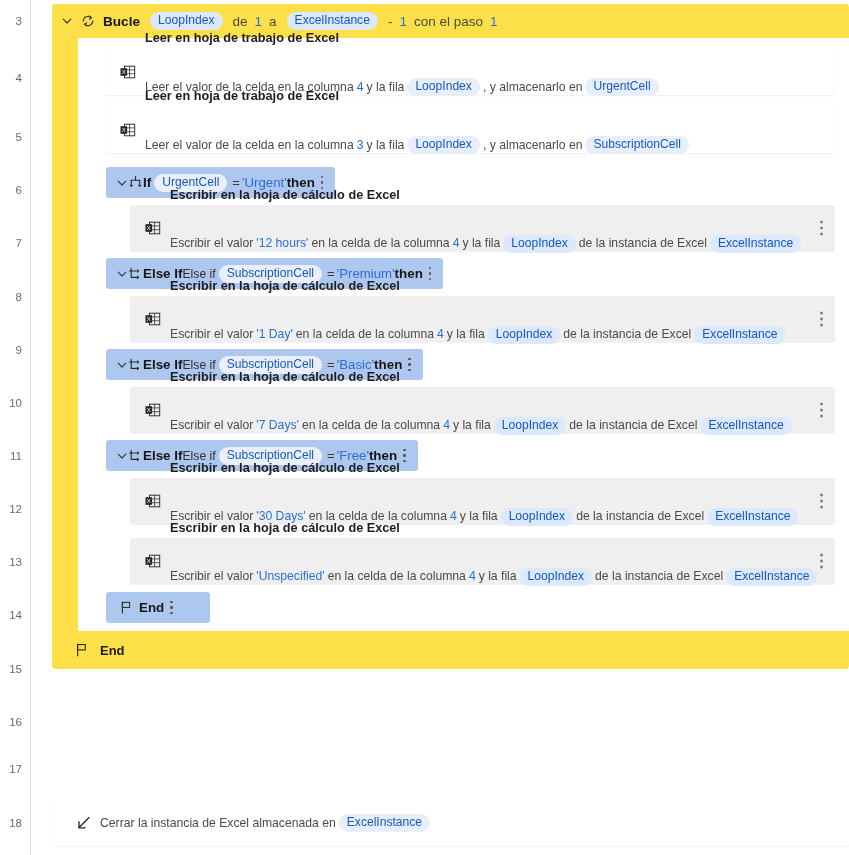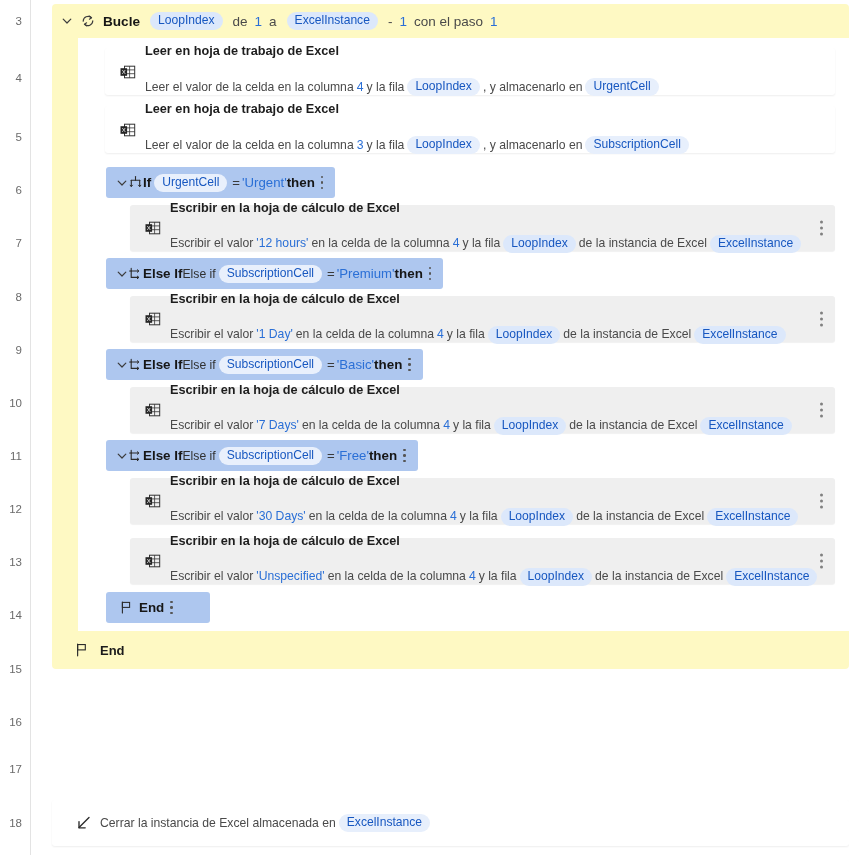--- a/index.html
+++ b/index.html
@@ -77,21 +77,21 @@
     cursor: pointer;
   }
   .kebab i { width:3px; height:3px; background:#808080; border-radius:50%; display:block;}
   .kebab-inline { display:inline-flex; flex-direction:column; gap:3px; align-items:center; margin-left:6px; vertical-align:middle;}
   .kebab-inline i { width:2.5px; height:2.5px; background:#555; border-radius:50%; display:block;}
 
   
   .var {
     display:inline-block; background:#dce8fb; color:#1757c0;
     border-radius: 9px; padding: 1px 8px 2px 8px;
-    font-size: 12.1px; line-height: 15px; margin: 3px 3px;
+    font-size: 12.1px; line-height: 15px; margin: 16px 3px;
     white-space: nowrap;
   }
   .var.onwhite { background:#e7effc; }
   .num { color:#2a6fd6; }
   .lit { color:#2a6fd6; }
   .muted { color:#4a4a4a; }
   .bold { font-weight:bold; color:#161616; }
   .lightlbl { font-size:12.2px; color:#303030; font-weight:normal; }
   .eq { color:#3a3a3a; padding:0 2px;}
 
@@ -116,21 +116,21 @@
     <div class="rownum" style="top:449px">11</div>
     <div class="rownum" style="top:502px">12</div>
     <div class="rownum" style="top:555px">13</div>
     <div class="rownum" style="top:608px">14</div>
     <div class="rownum" style="top:662px">15</div>
     <div class="rownum" style="top:715px">16</div>
     <div class="rownum" style="top:762px">17</div>
     <div class="rownum" style="top:816px">18</div>
   </div>
 
-  <div id="loopblock" style="background: #fef9c3;">
+  <div id="loopblock" style="background: #fde047;">
 
     <div class="loop-header">
       <span class="chev">
         <svg viewBox="0 0 12 12">
             <path d="M2.2 4.2 L6 8 L9.8 4.2" fill="none" stroke="#3c3c3c" stroke-width="1.2" stroke-linecap="round" stroke-linejoin="round"></path>
           </svg>
       </span>
       <span class="ic">
         <svg width="16" height="16" viewBox="0 0 16 16">
           <path d="M3.2 8.2a4.9 4.9 0 0 1 8.1-3.6" fill="none" stroke="#3c3c3c" stroke-width="1.15" stroke-linecap="round"></path>

